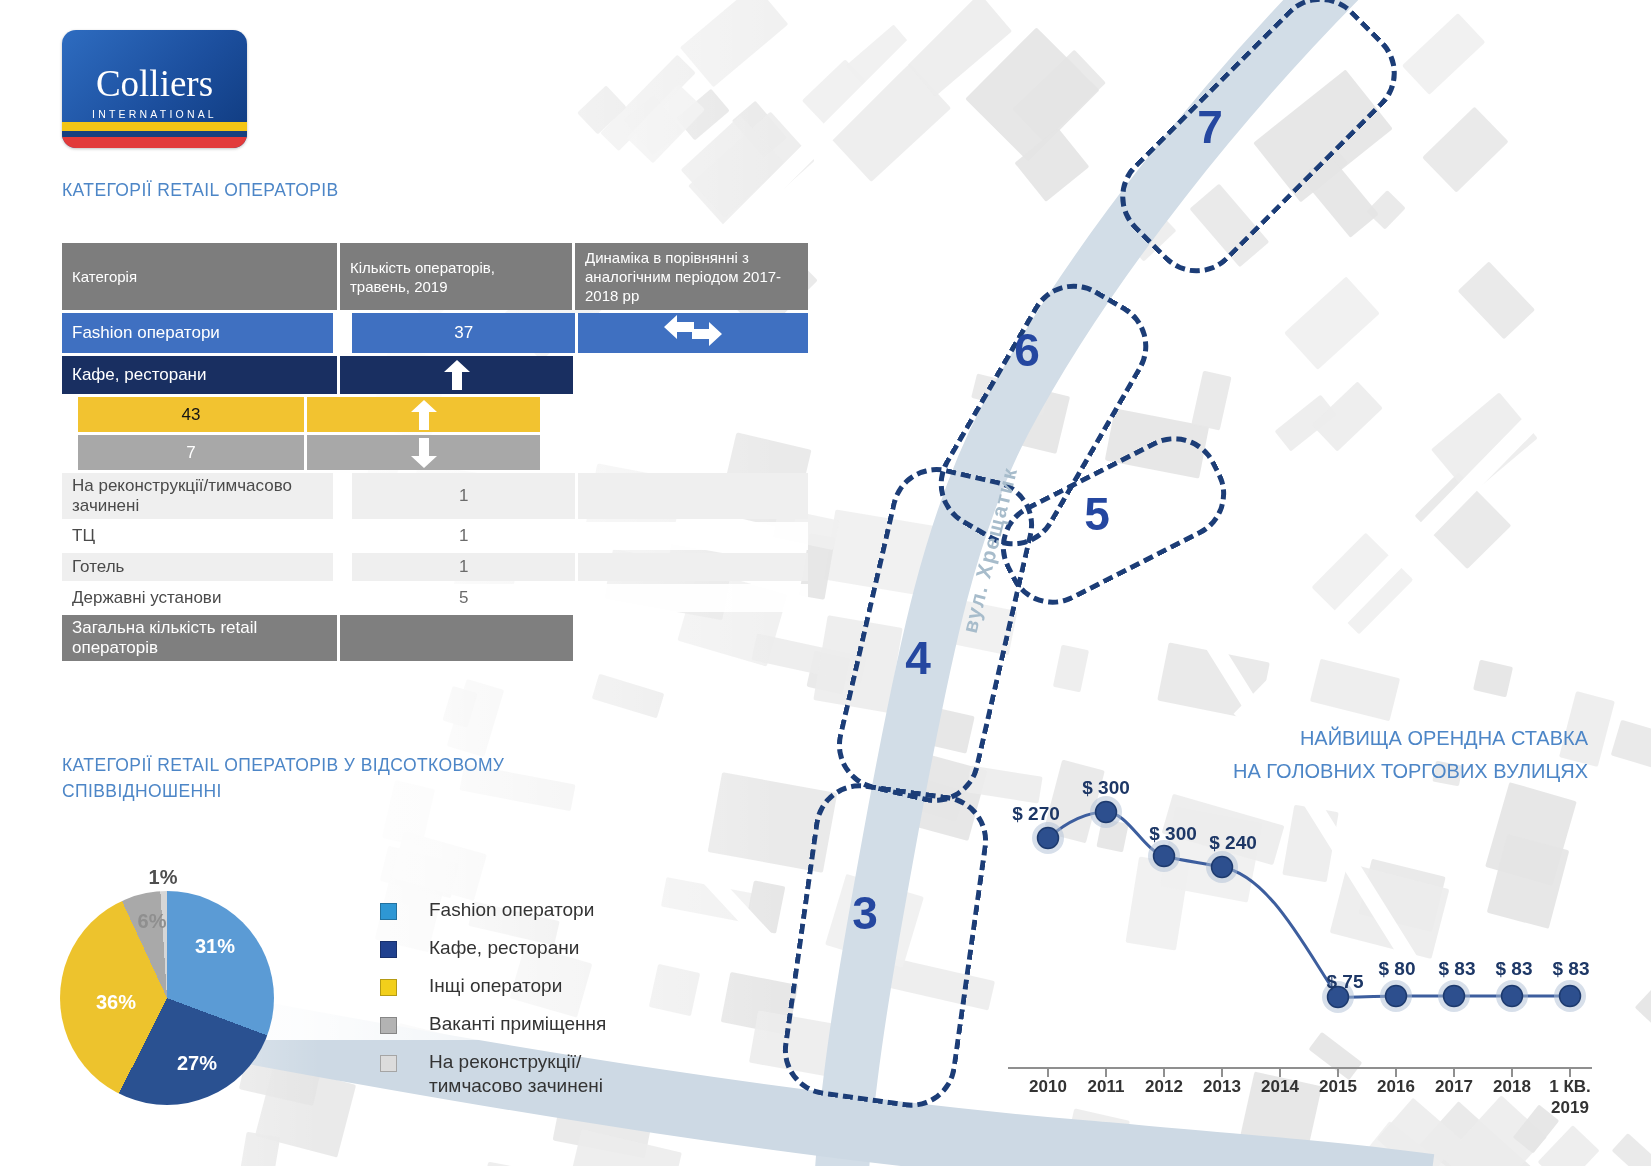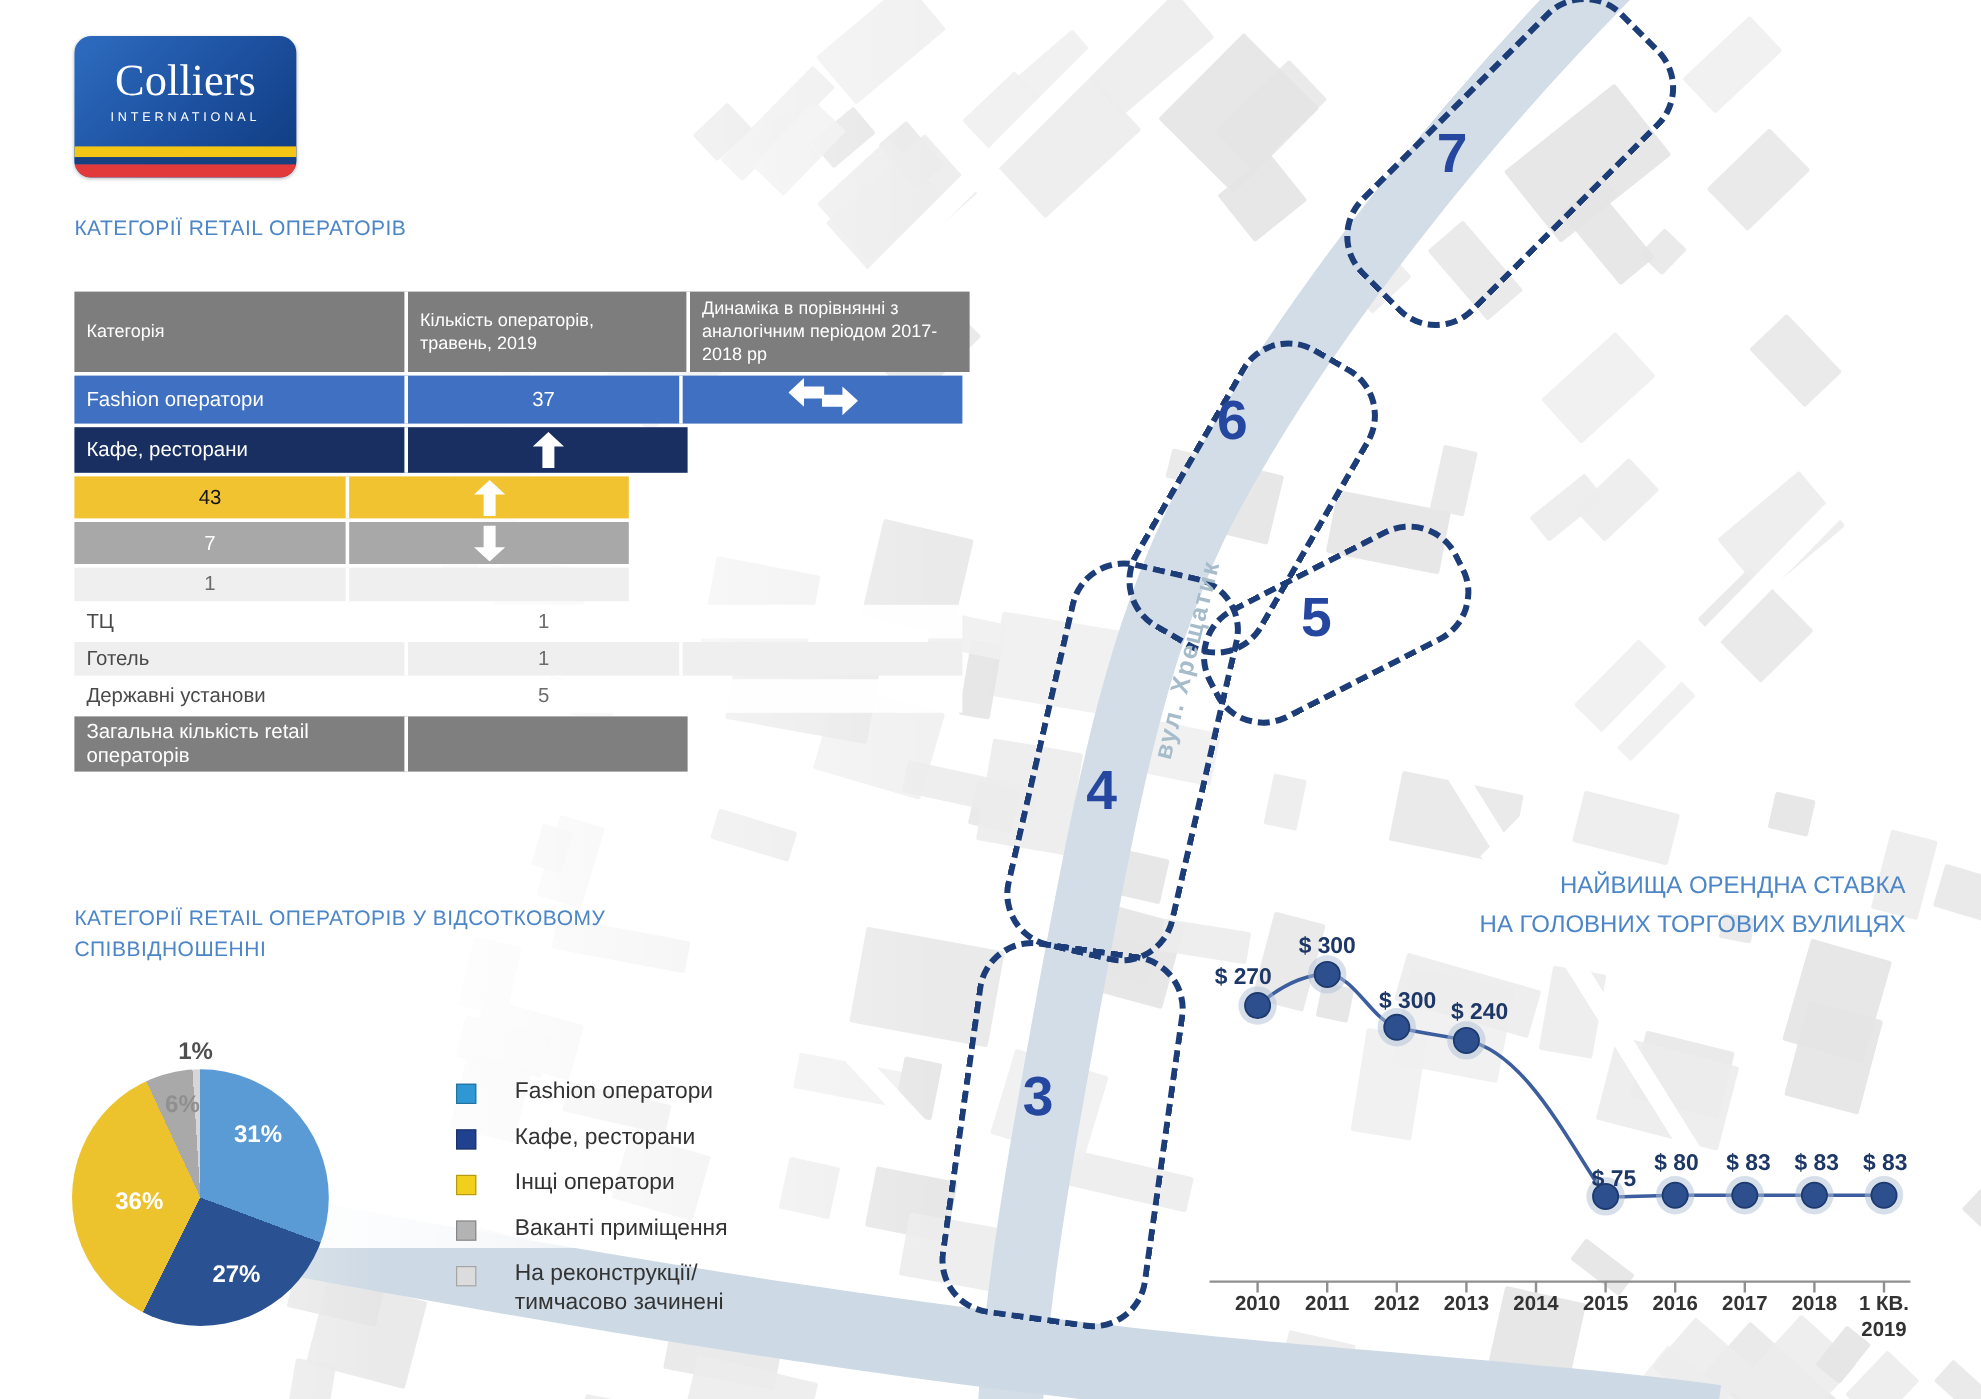--- a/index.html
+++ b/index.html
@@ -21,42 +21,42 @@
   
   .zone{position:absolute;border:5px dashed #1c3d77;border-radius:46px;}
   .znum{position:absolute;transform:translate(-50%,-50%);font-size:46px;font-weight:bold;color:#2547a0;}
   #street-label{width:220px;text-align:center;left:880px;top:538px;transform:rotate(-76deg);
     color:#a7bccb;font-size:21px;font-weight:bold;letter-spacing:1.5px;}
 
   
   #logo{position:absolute;left:62px;top:30px;width:185px;height:118px;border-radius:14px;overflow:hidden;
     background:linear-gradient(135deg,#2e6cc0 0%,#1c4f9e 55%,#0f3a7e 100%);
     box-shadow:0 1px 3px rgba(0,0,0,.25);}
-  #logo-brand{font-family:"Liberation Serif","DejaVu Serif",serif;color:#fff;font-size:37px;text-align:center;margin-top:16px;}
+  #logo-brand{font-family:"Liberation Serif","DejaVu Serif",serif;color:#fff;font-size:37px;text-align:center;margin-top:32px;}
   #logo-sub{color:#fff;font-size:10.5px;letter-spacing:3.2px;text-align:center;margin-top:3px;}
   #logo-stripes{position:absolute;left:0;right:0;bottom:0;}
   #logo-stripes i{display:block;}
   .s-y{height:9px;background:#f3c515;}
   .s-b{height:6px;background:#16407f;}
   .s-r{height:11px;background:#e23a3a;}
 
   .sec-title{color:#4d86c7;font-size:17.5px;letter-spacing:.4px;line-height:26px;}
   #t1{left:62px;top:177px;}
   #t2{left:62px;top:752px;}
   #t3{right:63px;top:722px;text-align:right;font-size:20px;line-height:33px;color:#4d86c7;}
 
   
   #table{left:62px;top:243px;width:746px;}
   #thead{display:flex;}
   .th{box-sizing:border-box;background:#7d7d7d;color:#fff;font-size:15px;line-height:19px;
       padding:5px 10px;display:flex;align-items:center;white-space:pre-line;border-right:3px solid #fff;min-height:48px;}
   .th.h1{width:278px;} .th.h2{width:235px;} .th.h3{width:233px;border-right:none;}
   .trow{display:flex;margin-top:3px;}
   .tc{box-sizing:border-box;display:flex;align-items:center;padding:3px 10px;border-right:3px solid #fff;font-size:17px;}
-  .c1{width:278px;} .c2{width:229px;justify-content:center;} .c3{width:233px;justify-content:center;border-right:none;padding:2px;}
+  .c1{width:278px;} .c2{width:229px;justify-content:center;margin-left:16px;} .c3{width:233px;justify-content:center;border-right:none;padding:2px;}
   .trow.blue  .tc{background:#3f70c1;color:#fff;min-height:38px;}
   .trow.navy  .tc{background:#192f61;color:#fff;min-height:38px;}
   .trow.yellow .tc{background:#f2c330;color:#141414;min-height:35px;}
   .trow.gray  .tc{background:#a8a8a8;color:#fff;min-height:35px;}
   .trow.light .tc{background:rgba(238,238,238,.96);color:#4a4a4a;min-height:28px;}
   .trow.white .tc{background:rgba(255,255,255,.93);color:#4a4a4a;min-height:28px;}
   .trow.total .tc{background:#7f7f7f;color:#fff;min-height:46px;}
   .trow.light .c2,.trow.white .c2{color:#6b6b6b;}
   .mix{position:relative;width:58px;height:36px;display:inline-block;}
   .mixl{position:absolute;left:0;top:0;} .mixr{position:absolute;right:0;bottom:0;}
@@ -276,20 +276,21 @@
         </div>
         <div class="trow gray">
           <div class="tc c2">7</div>
           <div class="tc c3">
             <svg width="26" height="30" viewBox="0 0 26 30">
               <polygon points="13,30 26,18 18,18 18,0 8,0 8,18 0,18" fill="#ffffff"></polygon>
             </svg>
           </div>
         </div>
         <div class="trow light">
+          <div class="tc c1">На реконструкції/тимчасово зачинені</div>
           <div class="tc c2">1</div>
           <div class="tc c3"></div>
         </div>
         <div class="trow white">
           <div class="tc c1">ТЦ</div>
           <div class="tc c2">1</div>
           <div class="tc c3"></div>
         </div>
         <div class="trow light">
           <div class="tc c1">Готель</div>

